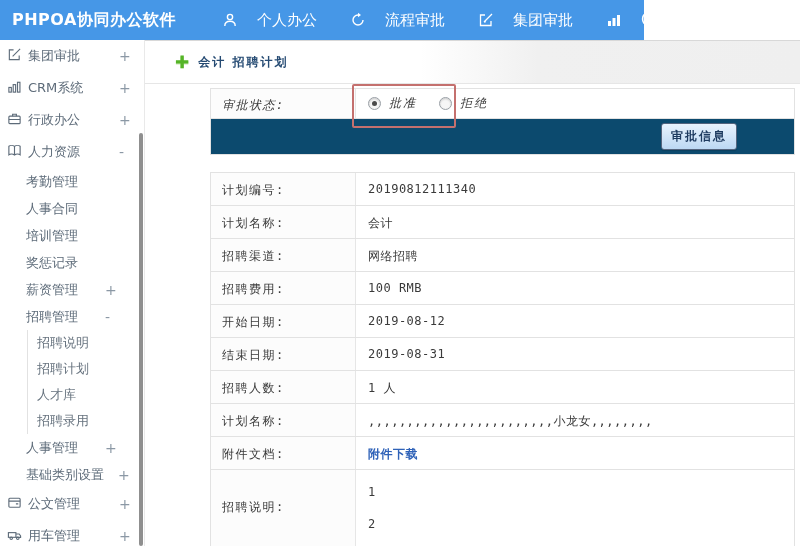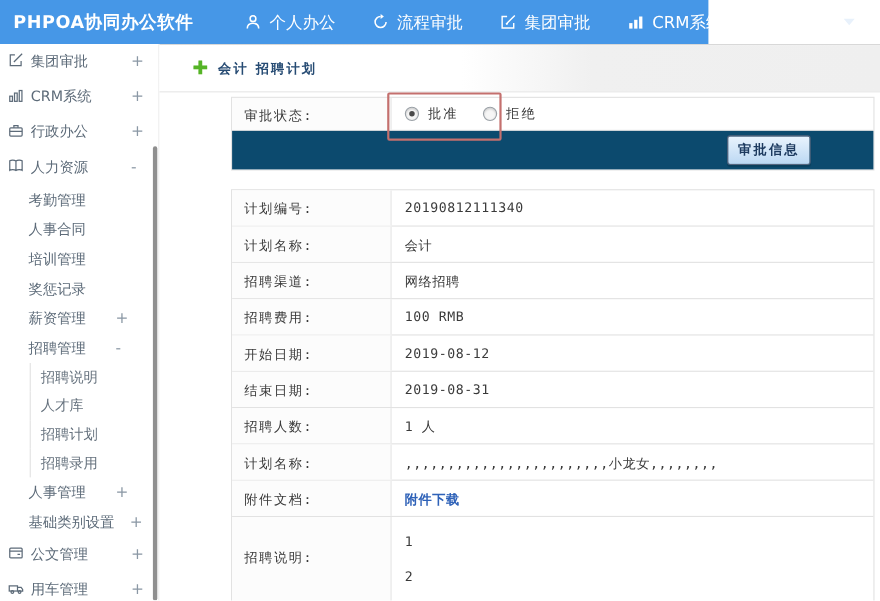--- a/index.html
+++ b/index.html
@@ -9,21 +9,21 @@
 
   
   .topbar { position:absolute; top:0; left:0; width:644px; height:40px;
     background:#4697e7; display:flex; align-items:center; color:#fff; }
   .brand { font-size:16px; font-weight:bold; padding-left:12px; width:188px;
     letter-spacing:.5px; white-space:nowrap; }
   .hamburger { width:18px; height:13px; display:flex; flex-direction:column;
     justify-content:space-between; cursor:pointer; margin-left:12px; }
   .hamburger i { display:block; height:2.4px; background:#fff; border-radius:1px; }
   .topnav { display:flex; align-items:center; margin-left:34px; }
-  .topnav .nav-item { display:flex; align-items:center; gap:7px; margin-right:33px;
+  .topnav .nav-item { display:flex; align-items:center; gap:19px; margin-right:33px;
     font-size:15px; cursor:pointer; white-space:nowrap; }
   .topnav svg { display:block; }
   .caret { width:0; height:0; border-left:5px solid transparent;
     border-right:5px solid transparent; border-top:6px solid #e8f1fb; margin-left:10px; }
 
   
   .sidebar { position:absolute; top:40px; left:0; width:145px; height:506px;
     background:#fff; border-right:1px solid #e9e9e9; overflow:hidden; }
   .side-item { position:relative; display:flex; align-items:center;
     color:#5d6b79; font-size:13px; cursor:pointer; white-space:nowrap; }
@@ -56,21 +56,21 @@
 
   .tbl { position:absolute; left:65px; width:585px; border:1px solid #e2e2e2; }
   .tbl1 { top:47px; }
   .tbl2 { top:131px; }
   .row { display:flex; border-bottom:1px solid #e2e2e2; }
   .row:last-child { border-bottom:none; }
   .cell-l { width:145px; flex:0 0 145px; background:#fcfcfc;
     border-right:1px solid #e6e6e6; padding:9px 4px 4px 11px; letter-spacing:1.5px; }
   .cell-v { flex:1; padding:9px 4px 4px 12px; letter-spacing:.5px; }
   .r-status { height:30px; }
-  .r-status .cell-l,.r-status .cell-v { padding-top:8px; }
+  .r-status .cell-l,.r-status .cell-v { padding-top:8px;font-style:italic; }
   .r-button { height:35px; background:#0c4a6e; display:flex; align-items:center;
     justify-content:flex-end; padding-right:57px; }
   .r33 { min-height:33px; }
   .r-tall { min-height:68px; }
 
   .radio-group { display:flex; align-items:center; gap:8px; margin-top:-2px; }
   .radio { width:13px; height:13px; border-radius:50%; background:#f6f6f6;
     border:1px solid #9aa0a6; display:inline-block; position:relative;
     box-shadow:inset 0 1px 2px rgba(0,0,0,.18); cursor:pointer; }
   .radio.on::after { content:""; position:absolute; left:3px; top:3px; width:5px;
@@ -194,24 +194,24 @@
     <span class="exp">+</span>
   </div>
   <div class="side-item lv2">
     <span>招聘管理</span>
     <span class="exp">-</span>
   </div>
   <div class="side-item lv3">
       <span>招聘说明</span>
     </div>
   <div class="side-item lv3">
+      <span>招聘计划</span>
+    </div>
+  <div class="side-item lv3">
       <span>人才库</span>
-    </div>
-  <div class="side-item lv3">
-      <span>招聘计划</span>
     </div>
   <div class="side-item lv3">
       <span>招聘录用</span>
     </div>
   <div class="side-item lv2">
     <span>人事管理</span>
     <span class="exp">+</span>
   </div>
   <div class="side-item lv2">
     <span>基础类别设置</span>

